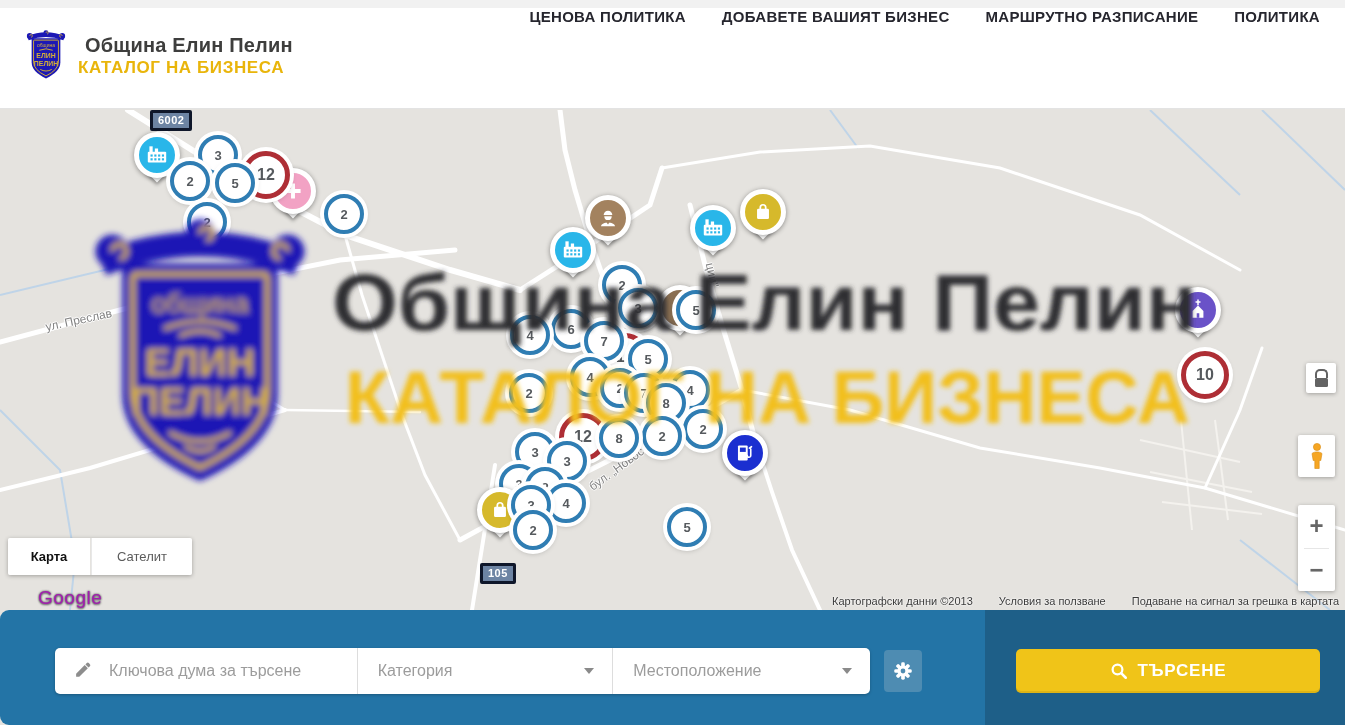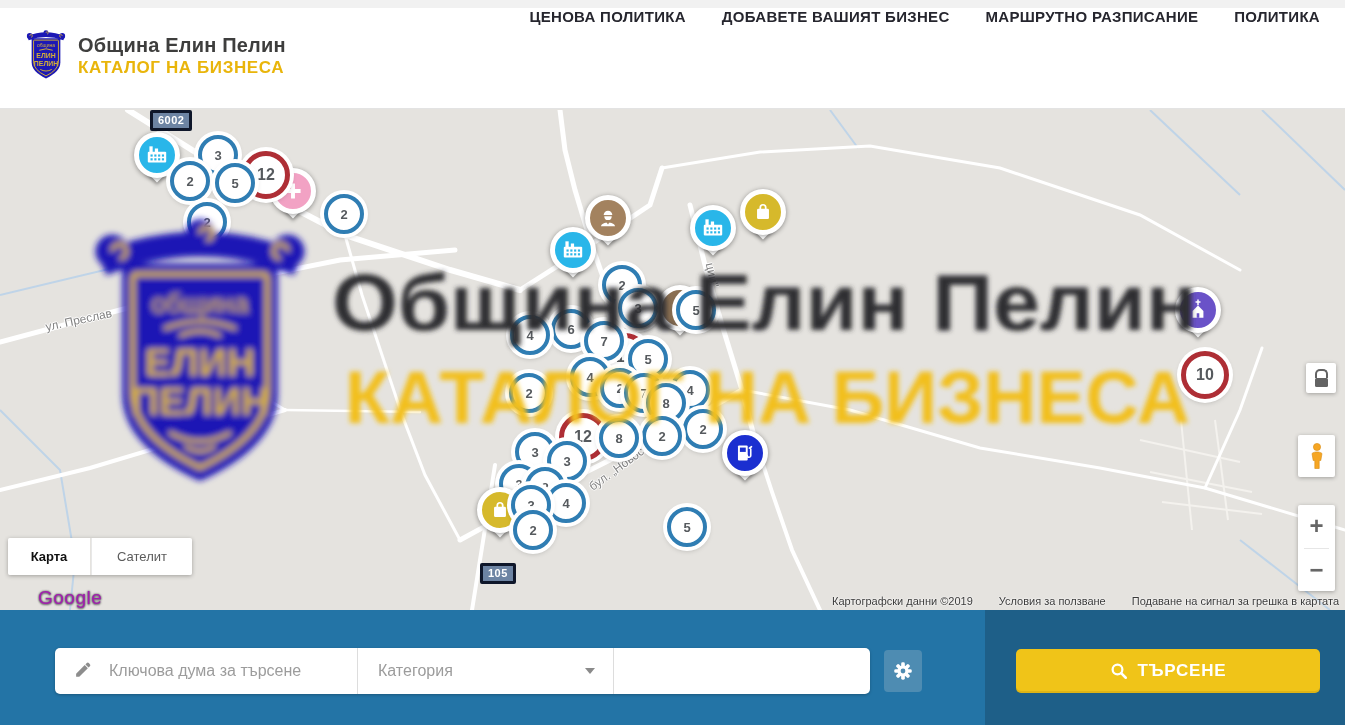--- a/index.html
+++ b/index.html
@@ -5,21 +5,21 @@
   html,body{margin:0;padding:0;}
   body{width:1345px;height:725px;overflow:hidden;position:relative;
        font-family:"Liberation Sans", sans-serif;background:#e5e3df;}
 
   
   .topstrip{position:absolute;left:0;top:0;width:100%;height:8px;background:#f1f1f1;}
   header{position:absolute;left:0;top:8px;width:100%;height:101px;background:#ffffff;
          border-bottom:1px solid #e3e3e3;box-sizing:border-box;}
   .brand{position:absolute;left:24px;top:18px;display:flex;align-items:center;gap:10px;}
   .brand-text{display:flex;flex-direction:column;line-height:1.1;}
-  .brand-title{font-size:20px;font-weight:bold;color:#3e3e3d;letter-spacing:.2px;}
+  .brand-title{font-size:20px;font-weight:bold;color:#3e3e3d;letter-spacing:.2px;margin-left:7px;}
   .brand-sub{font-size:17px;font-weight:bold;color:#e9b50b;letter-spacing:.6px;margin-top:3px;}
   nav{position:absolute;right:25px;top:0;height:101px;display:flex;gap:36px;}
   .nav-item{font-size:15px;font-weight:bold;color:#26262e;letter-spacing:.3px;cursor:pointer;white-space:nowrap;}
 
   
   #map{position:absolute;left:0;top:110px;width:1345px;height:500px;background:#e5e3df;overflow:hidden;cursor:grab;}
   #roads{position:absolute;left:0;top:0;z-index:1;}
   .road-badge{position:absolute;z-index:3;background:#6d84a3;color:#fff;font-size:11px;font-weight:bold;
               padding:1px 5px 2px;border-radius:2px;border:3px solid #0f172a;letter-spacing:.5px;}
   .street-label{position:absolute;z-index:3;color:#838383;font-size:12px;white-space:nowrap;
@@ -61,21 +61,21 @@
   .ctl-lock{left:1306px;top:253px;width:30px;height:30px;display:flex;flex-direction:column;
             align-items:center;justify-content:center;cursor:pointer;}
   .lock-shackle{width:9px;height:7px;border:2.5px solid #636363;border-bottom:none;border-radius:5px 5px 0 0;}
   .lock-body{width:13px;height:9px;background:#636363;border-radius:1.5px;}
   .ctl-pegman{left:1298px;top:325px;width:37px;height:42px;display:flex;align-items:center;justify-content:center;cursor:grab;}
   .ctl-zoom{left:1298px;top:395px;width:37px;height:86px;display:flex;flex-direction:column;z-index:30;}
   .zoom-btn{flex:1;display:flex;align-items:center;justify-content:center;font-size:24px;color:#666;cursor:pointer;font-weight:bold;}
   .zoom-sep{height:1px;background:#e6e6e6;margin:0 6px;}
 
   
-  #searchbar{position:absolute;left:0;top:610px;width:1345px;height:115px;background:#2374a6;}
+  #searchbar{position:absolute;left:0;top:610px;width:1345px;height:115px;background:#2374a6;border-radius:9px;}
   .dark-panel{position:absolute;right:0;top:0;width:360px;height:100%;background:#1e5f88;}
   .search-box{position:absolute;left:55px;top:38px;width:815px;height:46px;background:#fff;border-radius:5px;
               display:flex;align-items:stretch;box-shadow:0 1px 3px rgba(0,0,0,.25);}
   .seg{display:flex;align-items:center;position:relative;}
   .seg1{width:302px;border-right:1px solid #ddd;}
   .seg2{width:255px;border-right:1px solid #ddd;}
   .seg3{width:257px;}
   .seg1 input{border:none;outline:none;font-size:16px;color:#555;width:230px;
               font-family:"Liberation Sans",sans-serif;}
   .seg1 input::placeholder{color:#9c9c9c;}
@@ -428,21 +428,21 @@
         </filter>
       </defs>
   </svg>
 
   <div class="maptype">
     <div class="mt-map">Карта</div>
     <div class="mt-sat">Сателит</div>
   </div>
   <div class="google-logo">Google</div>
   <div class="attribution">
-    <span>Картографски данни ©2019</span>
+    <span>Картографски данни ©2013</span>
     <span class="link">Условия за ползване</span>
     <span class="link">Подаване на сигнал за грешка в картата</span>
   </div>
 
   <div class="ctl ctl-lock">
     <span class="lock-shackle"></span>
     <span class="lock-body"></span>
   </div>
   <div class="ctl ctl-pegman">
     <svg width="24" height="28" viewBox="0 0 24 28">
@@ -465,20 +465,24 @@
     <div class="seg seg1">
       <span class="pencil">
         <svg width="20" height="20" viewBox="0 0 24 24">
             <path fill="#8d8d8d" d="M14.06 4.94l3.75 3.75L7.5 19H3.75v-3.75L14.06 4.94zM16.5 2.5a1.77 1.77 0 0 1 2.5 0l1.25 1.25a1.77 1.77 0 0 1 0 2.5l-1.56 1.56-3.75-3.75L16.5 2.5z"></path>
           </svg>
       </span>
       <input type="text" placeholder="Ключова дума за търсене" style="">
     </div>
     <div class="seg seg2">
       <span class="fake-select">Категория</span>
+      <span class="caret"></span>
+    </div>
+    <div class="seg seg3">
+      <span class="fake-select">Местоположение</span>
       <span class="caret"></span>
     </div>
   </div>
   <button class="gear-btn">
     <svg width="22" height="22" viewBox="0 0 24 24">
       <g fill="#ffffff">
         <rect x="10" y="2.5" width="4" height="19" rx="1.5"></rect>
         <rect x="10" y="2.5" width="4" height="19" rx="1.5" transform="rotate(45 12 12)"></rect>
         <rect x="10" y="2.5" width="4" height="19" rx="1.5" transform="rotate(90 12 12)"></rect>
         <rect x="10" y="2.5" width="4" height="19" rx="1.5" transform="rotate(135 12 12)"></rect>

